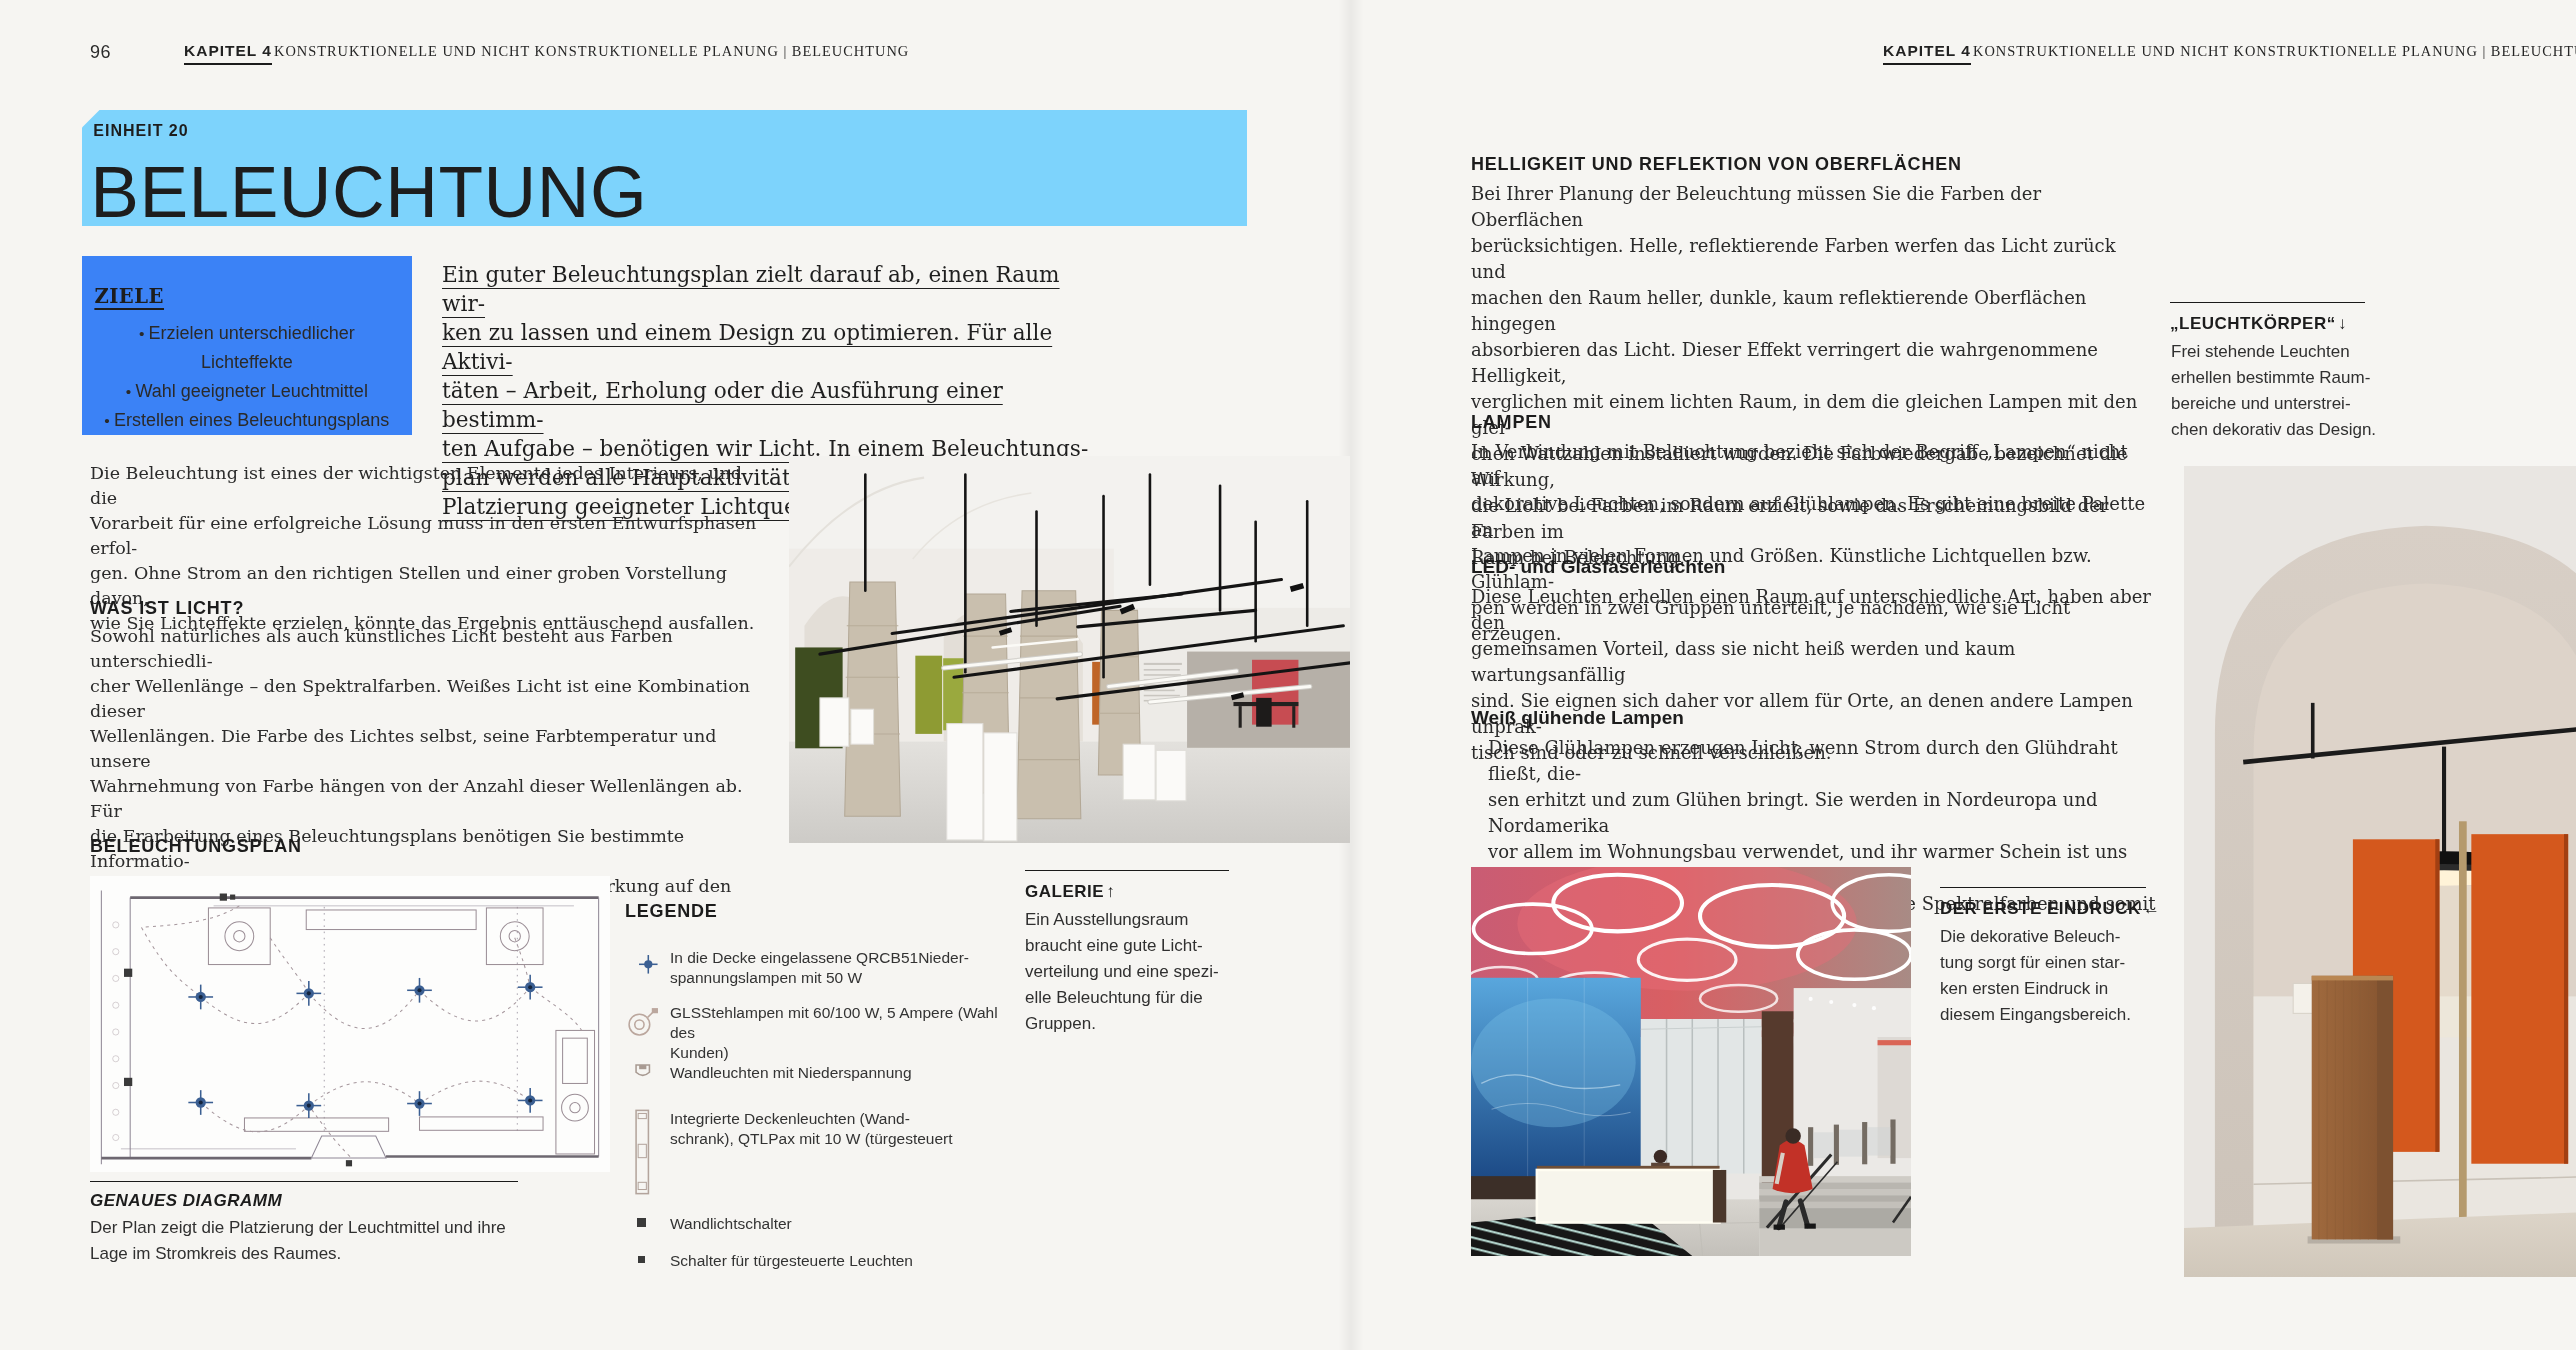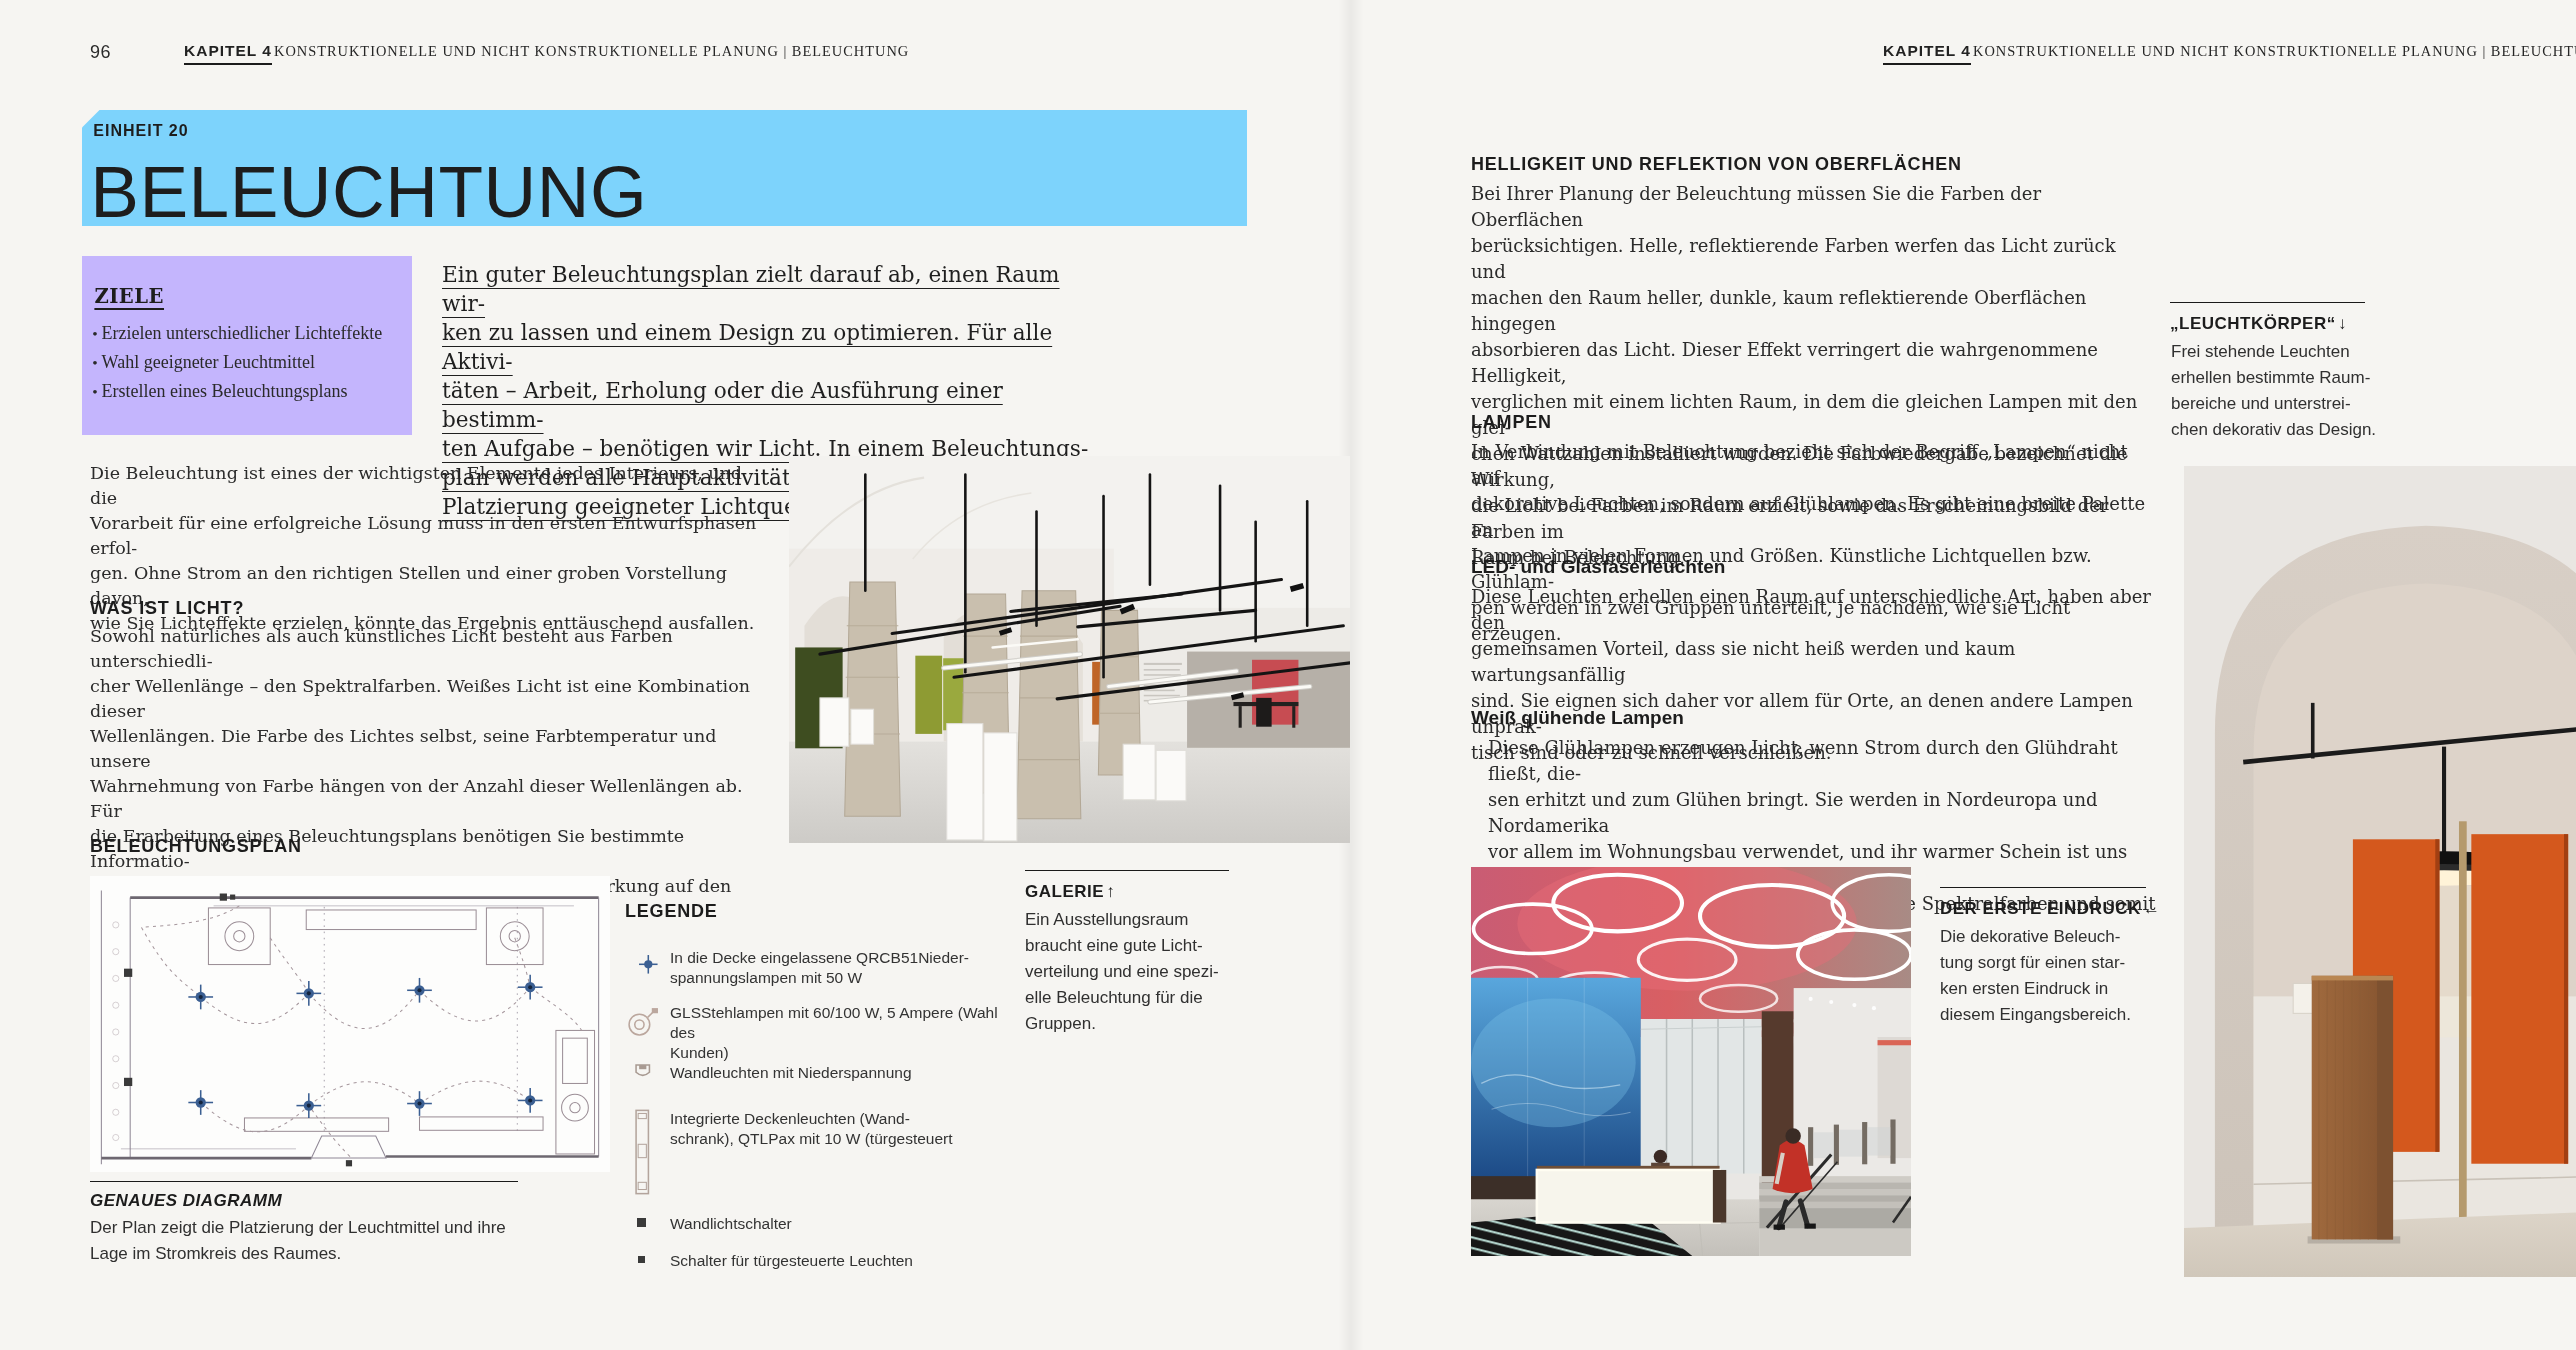--- a/index.html
+++ b/index.html
@@ -6,24 +6,24 @@
   .spread{position:relative;width:2702px;height:1351px;background:#f6f5f2;overflow:hidden;
           font-family:"Liberation Sans",sans-serif;color:#222;}
   .abs{position:absolute;}
   
   .hdr-num{font-size:18px;letter-spacing:0.5px;color:#2a2a2a;}
   .hdr-chap{font-size:15.5px;font-weight:bold;letter-spacing:1px;border-bottom:2.1px solid #1c1c1c;padding-bottom:2.6px;}
   .hdr-title{font-family:"Liberation Serif",serif;font-size:14.4px;letter-spacing:1px;color:#262626;}
   .unit{font-size:16px;font-weight:bold;letter-spacing:1px;color:#1d1d1d;}
   .big-title{font-size:73px;font-weight:400;letter-spacing:0.5px;color:#1d1d1d;line-height:1;}
   .banner{background:#7dd3fc;clip-path:polygon(17.5px 0,100% 0,100% 100%,0 100%,0 17.5px);}
-  .goalbox{background:#c4b5fd;}
+  .goalbox{background:#3b82f6;text-align:center;}
   .goal-head{font-family:"DejaVu Serif",serif;font-size:19.6px;font-weight:bold;letter-spacing:0.5px;
              text-decoration:underline;text-decoration-thickness:1.5px;text-underline-offset:5.2px;color:#1d1d1d;}
-  .goal-items div{font-family:Liberation Serif, serif;font-size:18px;line-height:29px;color:#2a2a2a;}
+  .goal-items div{font-family:Liberation Sans, sans-serif;font-size:18px;line-height:29px;color:#2a2a2a;}
   .goal-items div::before{content:"• ";font-size:15.5px;}
   .intro div{font-family:"DejaVu Serif",serif;font-size:21.6px;line-height:29px;color:#1f1f1f;
              text-decoration:underline;text-decoration-thickness:1px;text-underline-offset:6.2px;}
   .body div{font-family:"DejaVu Serif",serif;font-size:17.5px;line-height:25px;color:#2b2b2b;}
   .bodyR div{font-family:"DejaVu Serif",serif;font-size:18px;line-height:26px;color:#2b2b2b;}
   .h-sans{font-size:18px;font-weight:bold;letter-spacing:0.8px;color:#1c1c1c;}
   .subhead{font-size:19px;font-weight:bold;color:#1c1c1c;}
   .cap-head{font-size:17px;font-weight:bold;letter-spacing:0.5px;color:#1c1c1c;}
   .cap-text div{font-size:17px;line-height:26px;color:#303030;}
   .legend-item div{font-size:15.5px;line-height:20px;color:#333;}

